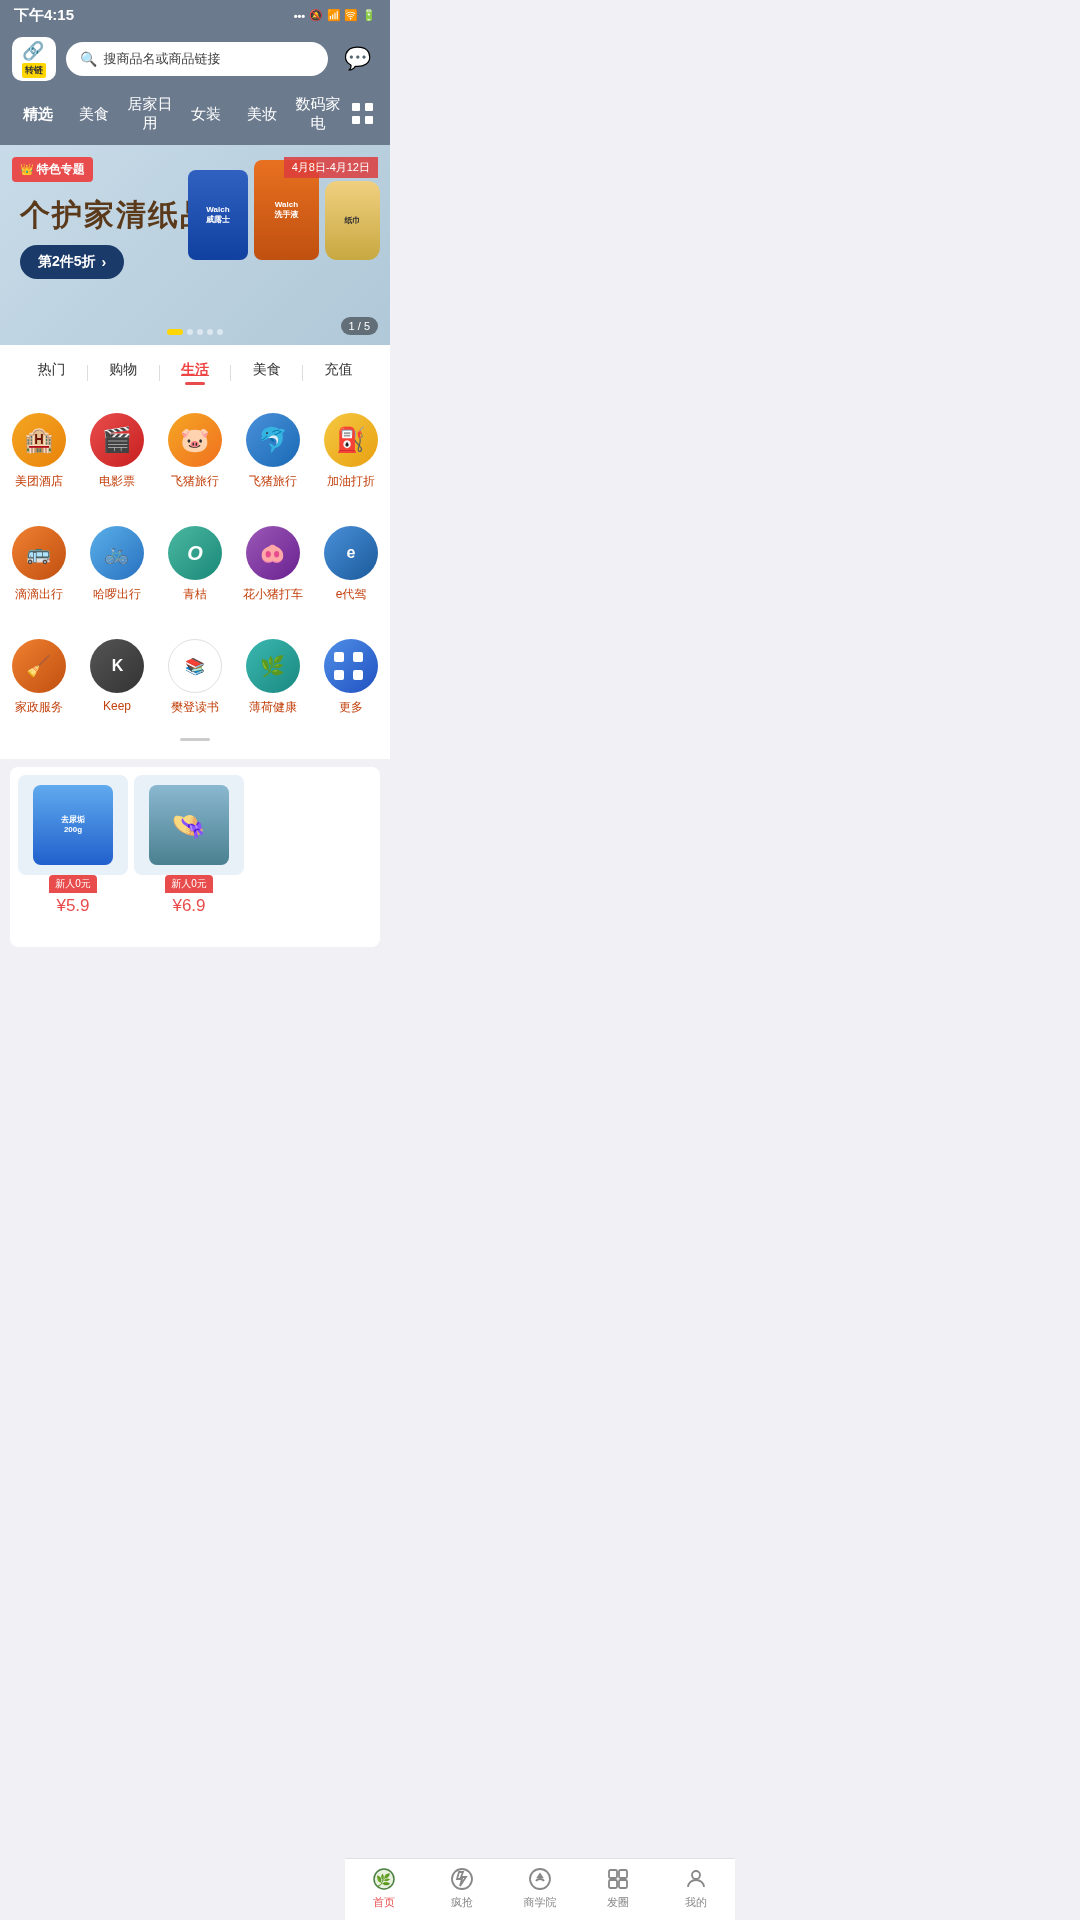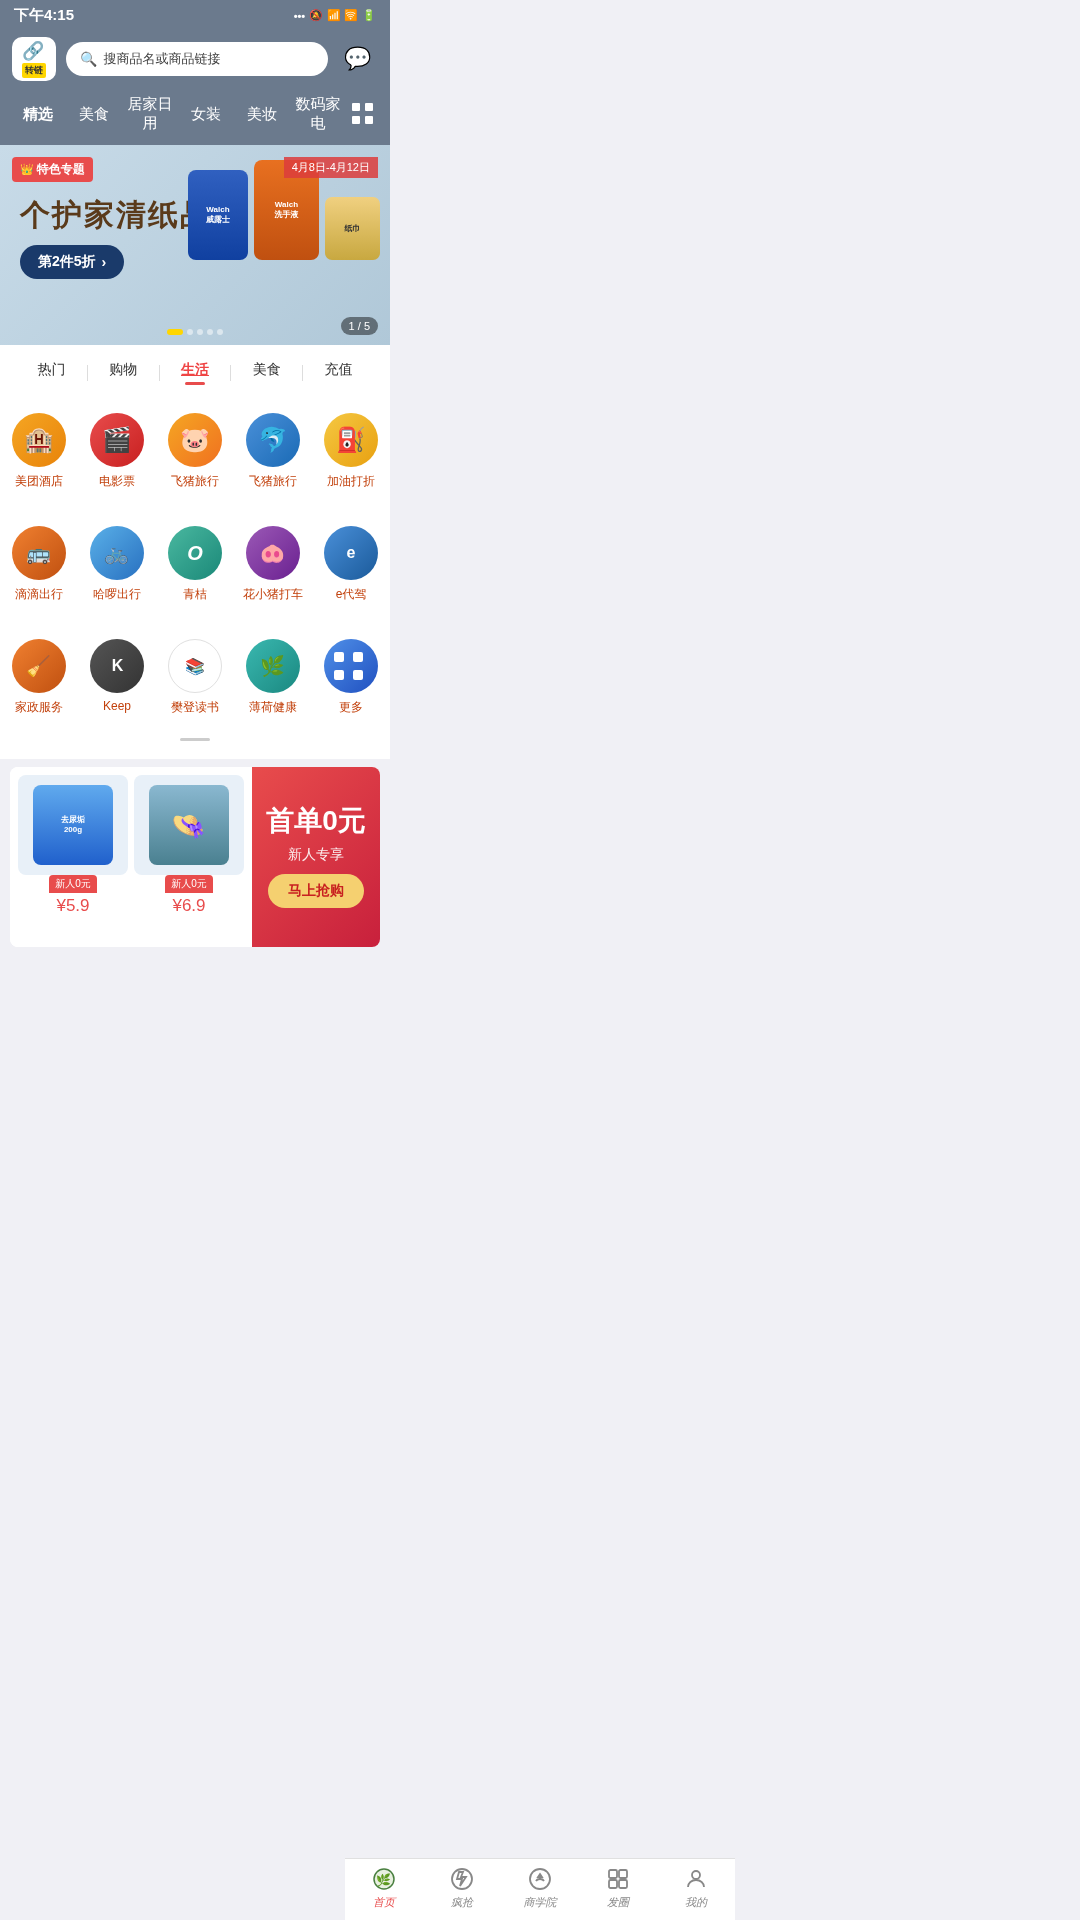--- a/index.html
+++ b/index.html
@@ -380,21 +380,20 @@
       width: 28px;
       height: 28px;
       display: flex;
       align-items: center;
       justify-content: center;
       font-size: 22px;
     }
     .bottom-label {
       font-size: 11px;
       color: #888;
-      font-style: italic;
     }
     .bottom-item.active .bottom-label { color: #e84c4c; }
     .bottom-item.active .bottom-icon { color: #e84c4c; }
 
     
     .crown { font-size: 11px; }
 
     
     .toilet-cleaner {
       width: 80px; height: 80px;
@@ -470,21 +469,21 @@
   <div class="banner-date">4月8日-4月12日</div>
   <div class="banner-title">个护家清纸品</div>
   <div class="banner-subtitle">
     <span>第2件5折</span>
     <span>›</span>
   </div>
 
   <div style="position:absolute; right:10px; top:15px; display:flex; gap:6px; align-items:flex-end;">
     <div style="width:60px;height:90px;background:linear-gradient(180deg,#3060c0,#1040a0);border-radius:8px;display:flex;align-items:center;justify-content:center;color:white;font-size:8px;font-weight:700;text-align:center;">Walch<br>威露士</div>
     <div style="width:65px;height:100px;background:linear-gradient(180deg,#e87020,#c05010);border-radius:8px;display:flex;align-items:center;justify-content:center;color:white;font-size:8px;font-weight:700;text-align:center;">Walch<br>洗手液</div>
-    <div style="width:55px;height:63px;background:linear-gradient(180deg,#f0d080,#c8a840);border-radius:7px;display:flex;align-items:center;justify-content:center;color:#333;font-size:8px;font-weight:700;text-align:center;">纸巾</div>
+    <div style="width:55px;height:79px;background:linear-gradient(180deg,#f0d080,#c8a840);border-radius:12px;display:flex;align-items:center;justify-content:center;color:#333;font-size:8px;font-weight:700;text-align:center;">纸巾</div>
   </div>
   <div class="banner-dots">
     <div class="banner-dot active"></div>
     <div class="banner-dot"></div>
     <div class="banner-dot"></div>
     <div class="banner-dot"></div>
     <div class="banner-dot"></div>
   </div>
   <div class="banner-counter">1 / 5</div>
 </div>
@@ -593,25 +592,20 @@
     </div>
 
     <div style="display:flex;flex-direction:column;align-items:center;">
       <div class="promo-img-box">
         <div class="hat-girl">👒</div>
       </div>
       <div class="promo-badge">新人0元</div>
       <div class="promo-price">¥6.9</div>
     </div>
   </div>
-  <div class="promo-right">
-    <div class="promo-title-big">首单0元</div>
-    <div class="promo-sub">新人专享</div>
-    <div class="promo-btn">马上抢购</div>
-  </div>
 </div>
 
 <div class="bottom-nav">
   <div class="bottom-item active">
     <div class="bottom-icon" style="color:#e84c4c;">
       <svg width="24" height="24" viewBox="0 0 24 24" fill="none">
         <circle cx="12" cy="12" r="10" fill="#e8f0e0" stroke="#4a8040" stroke-width="1.5"></circle>
         <text x="12" y="17" text-anchor="middle" fill="#4a8040" font-size="12">🌿</text>
       </svg>
     </div>

